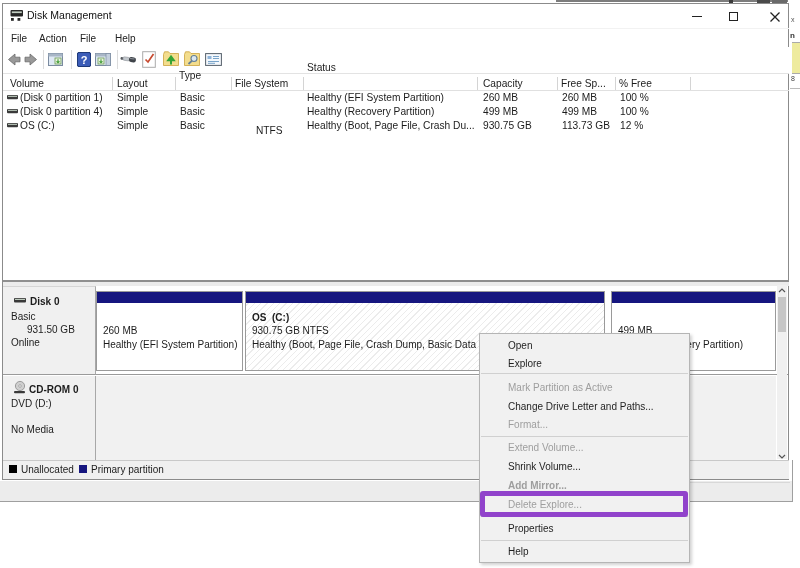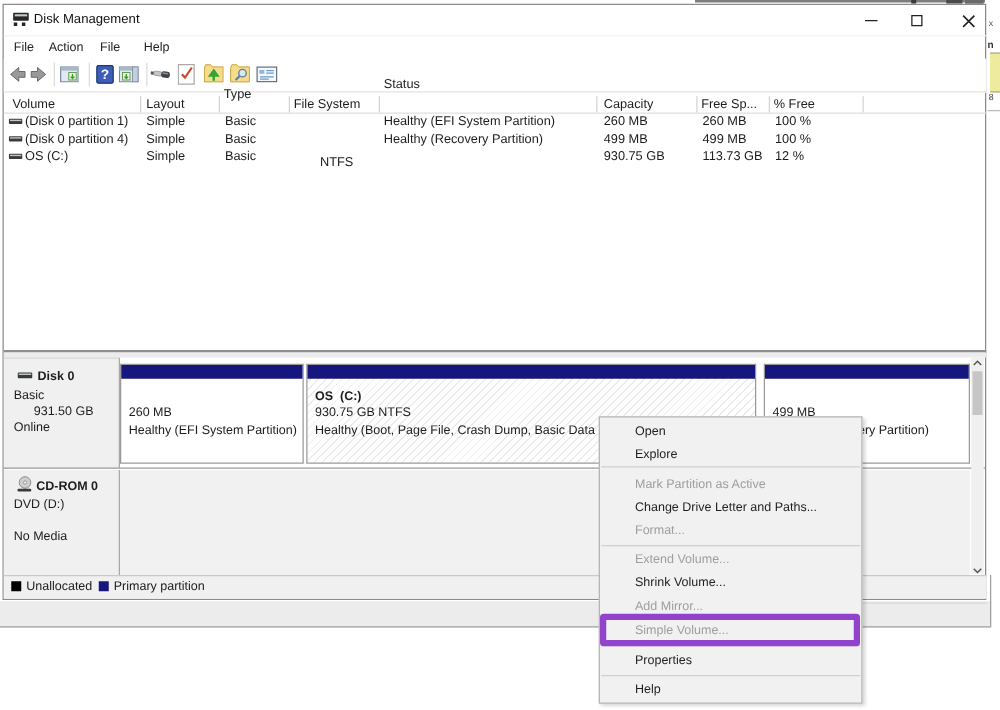--- a/index.html
+++ b/index.html
@@ -160,20 +160,21 @@
   <div class="abs t" style="left:180px;top:106px;">Basic</div>
   <div class="abs t" style="left:307px;top:106px;">Healthy (Recovery Partition)</div>
   <div class="abs t" style="left:483px;top:106px;">499 MB</div>
   <div class="abs t" style="left:562px;top:106px;">499 MB</div>
   <div class="abs t" style="left:620px;top:106px;">100 %</div>
 
   <div class="abs t" style="left:20px;top:120px;">OS (C:)</div>
   <div class="abs t" style="left:117px;top:120px;">Simple</div>
   <div class="abs t" style="left:180px;top:120px;">Basic</div>
   <div class="abs t" style="left:235px;top:125px;margin-left:21px;">NTFS</div>
+  <div class="abs t" style="left:307px;top:120px;">Healthy (Boot, Page File, Crash Du...</div>
   <div class="abs t" style="left:483px;top:120px;">930.75 GB</div>
   <div class="abs t" style="left:562px;top:120px;text-align:center;">113.73 GB</div>
   <div class="abs t" style="left:620px;top:120px;">12 %</div>
 
   <div class="abs" style="left:3px;top:280px;width:786px;height:1.5px;background:#8f8f8f;"></div>
   <div class="abs" style="left:3px;top:282px;width:786px;height:4px;background:#ececec;"></div>
 
   <div class="abs" style="left:3px;top:286px;width:93px;height:89px;background:#f0f0f0;border-right:1px solid #a8a8a8;border-top:1px solid #d5d5d5;border-bottom:1px solid #9a9a9a;box-sizing:border-box;"></div>
   <svg class="abs" style="left:14px;top:297px;" width="12" height="7" viewBox="0 0 12 7">
     <rect x="0" y="1" width="12" height="4.5" rx="1" fill="#3a3a3a"></rect>
@@ -231,22 +232,22 @@
   <div class="abs" style="left:479px;top:333px;width:211px;height:230px;background:#f1f1f1;border:1px solid #b5b5b5;box-sizing:border-box;box-shadow:2px 2px 3px rgba(0,0,0,0.18);"></div>
   <div class="abs" style="left:508px;top:340px;color:#1f1f1f;">Open</div>
   <div class="abs" style="left:508px;top:358px;color:#1f1f1f;">Explore</div>
   <div class="abs" style="left:481px;top:373px;width:207px;height:1px;background:#d0d0d0;"></div>
   <div class="abs" style="left:508px;top:382px;color:#9e9e9e;">Mark Partition as Active</div>
   <div class="abs" style="left:508px;top:401px;color:#1f1f1f;">Change Drive Letter and Paths...</div>
   <div class="abs" style="left:508px;top:419px;color:#9e9e9e;">Format...</div>
   <div class="abs" style="left:481px;top:436px;width:207px;height:1px;background:#d0d0d0;"></div>
   <div class="abs" style="left:508px;top:442px;color:#9e9e9e;">Extend Volume...</div>
   <div class="abs" style="left:508px;top:461px;color:#1f1f1f;">Shrink Volume...</div>
-  <div class="abs" style="left:508px;top:480px;color:#9e9e9e;">Add Mirror...</div>
-  <div class="abs" style="left:508px;top:499px;color:#9e9e9e;">Simple Volume...</div>
+  <div class="abs" style="left:508px;top:480px;color:#9e9e9e;font-weight:bold;">Add Mirror...</div>
+  <div class="abs" style="left:508px;top:499px;color:#9e9e9e;">Delete Explore...</div>
   <div class="abs" style="left:481px;top:516px;width:207px;height:1px;background:#d0d0d0;"></div>
   <div class="abs" style="left:508px;top:523px;color:#1f1f1f;">Properties</div>
   <div class="abs" style="left:481px;top:540px;width:207px;height:1px;background:#d0d0d0;"></div>
   <div class="abs" style="left:508px;top:546px;color:#1f1f1f;">Help</div>
 
   <div class="abs" style="left:480px;top:491px;width:208px;height:26px;border:5px solid #9143cb;border-radius:3px;box-sizing:border-box;"></div>
 
 </div>
 
 </body></html>

